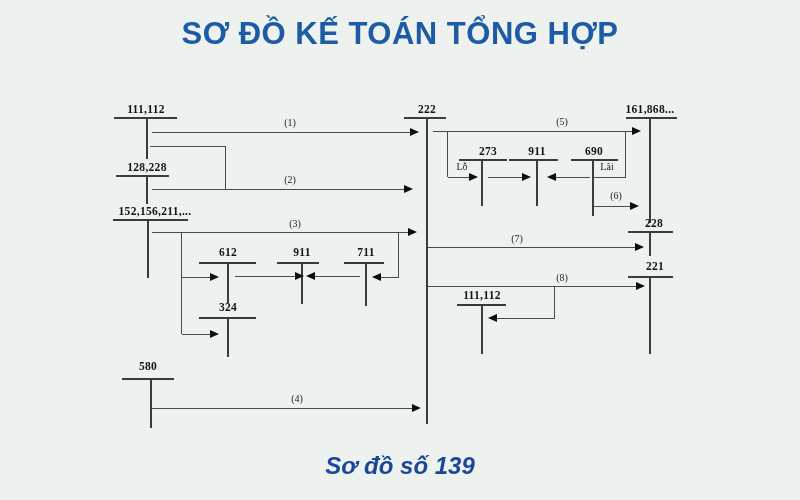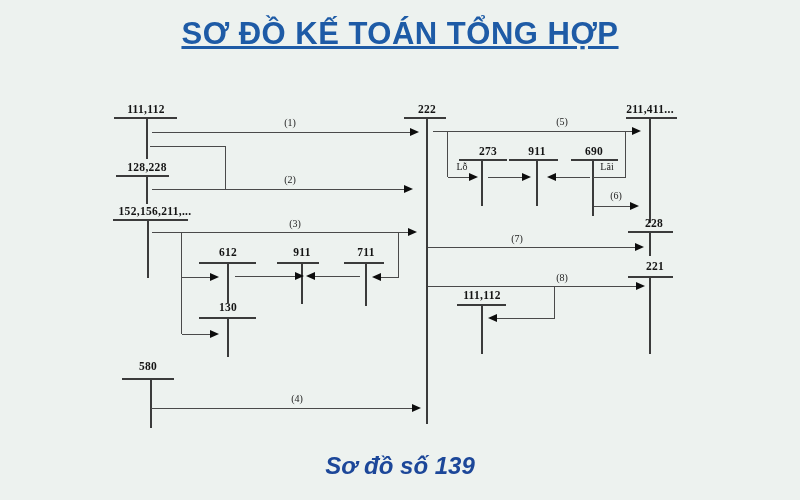--- a/index.html
+++ b/index.html
@@ -3,21 +3,21 @@
 <meta charset="utf-8">
 <style>
   html,body{margin:0;padding:0;}
   #stage{
     position:relative;width:800px;height:500px;overflow:hidden;
     background:#edf2ef;
     font-family:"Liberation Sans","DejaVu Sans",sans-serif;
   }
   .title{
     position:absolute;left:0;top:16px;width:800px;text-align:center;
-    font-size:31px;font-weight:bold;letter-spacing:.5px;color:#1e5ba6;text-decoration:underline;
+    font-size:31px;font-weight:bold;letter-spacing:.5px;color:#1e5ba6;
   }
   .subtitle{
     position:absolute;left:0;top:59px;width:800px;text-align:center;
     font-size:21px;font-weight:bold;letter-spacing:.2px;color:#f08342;
   }
   .caption{
     position:absolute;left:0;top:452px;width:800px;text-align:center;
     font-size:24px;font-weight:bold;font-style:italic;color:#1c4799;
   }
   
@@ -59,21 +59,21 @@
   <div class="astem" style="left:147px;top:219px;height:59px"></div>
 
   <div class="acc" style="left:100px;top:360px;width:96px">580</div>
   <div class="abar" style="left:122px;top:378px;width:52px"></div>
   <div class="astem" style="left:150px;top:378px;height:50px"></div>
 
   <div class="acc" style="left:379px;top:103px;width:96px">222</div>
   <div class="abar" style="left:404px;top:117px;width:42px"></div>
   <div class="astem" style="left:426px;top:117px;height:307px"></div>
 
-  <div class="acc" style="left:602px;top:103px;width:96px">211,411...</div>
+  <div class="acc" style="left:602px;top:103px;width:96px">161,868...</div>
   <div class="abar" style="left:626px;top:117px;width:51px"></div>
   <div class="astem" style="left:649px;top:117px;height:106px"></div>
 
   <div class="acc" style="left:606px;top:217px;width:96px">228</div>
   <div class="abar" style="left:628px;top:231px;width:45px"></div>
   <div class="astem" style="left:649px;top:231px;height:25px"></div>
 
   <div class="acc" style="left:607px;top:260px;width:96px">221</div>
   <div class="abar" style="left:628px;top:276px;width:45px"></div>
   <div class="astem" style="left:649px;top:276px;height:78px"></div>
@@ -87,21 +87,21 @@
   <div class="astem" style="left:227px;top:262px;height:41px"></div>
 
   <div class="acc" style="left:254px;top:246px;width:96px">911</div>
   <div class="abar" style="left:277px;top:262px;width:42px"></div>
   <div class="astem" style="left:301px;top:262px;height:42px"></div>
 
   <div class="acc" style="left:318px;top:246px;width:96px">711</div>
   <div class="abar" style="left:344px;top:262px;width:40px"></div>
   <div class="astem" style="left:365px;top:262px;height:44px"></div>
 
-  <div class="acc" style="left:180px;top:301px;width:96px">130</div>
+  <div class="acc" style="left:180px;top:301px;width:96px">324</div>
   <div class="abar" style="left:199px;top:317px;width:57px"></div>
   <div class="astem" style="left:227px;top:317px;height:40px"></div>
 
   <div class="acc" style="left:440px;top:145px;width:96px">273</div>
   <div class="abar" style="left:459px;top:159px;width:48px"></div>
   <div class="astem" style="left:481px;top:159px;height:47px"></div>
 
   <div class="acc" style="left:489px;top:145px;width:96px">911</div>
   <div class="abar" style="left:509px;top:159px;width:49px"></div>
   <div class="astem" style="left:536px;top:159px;height:47px"></div>

